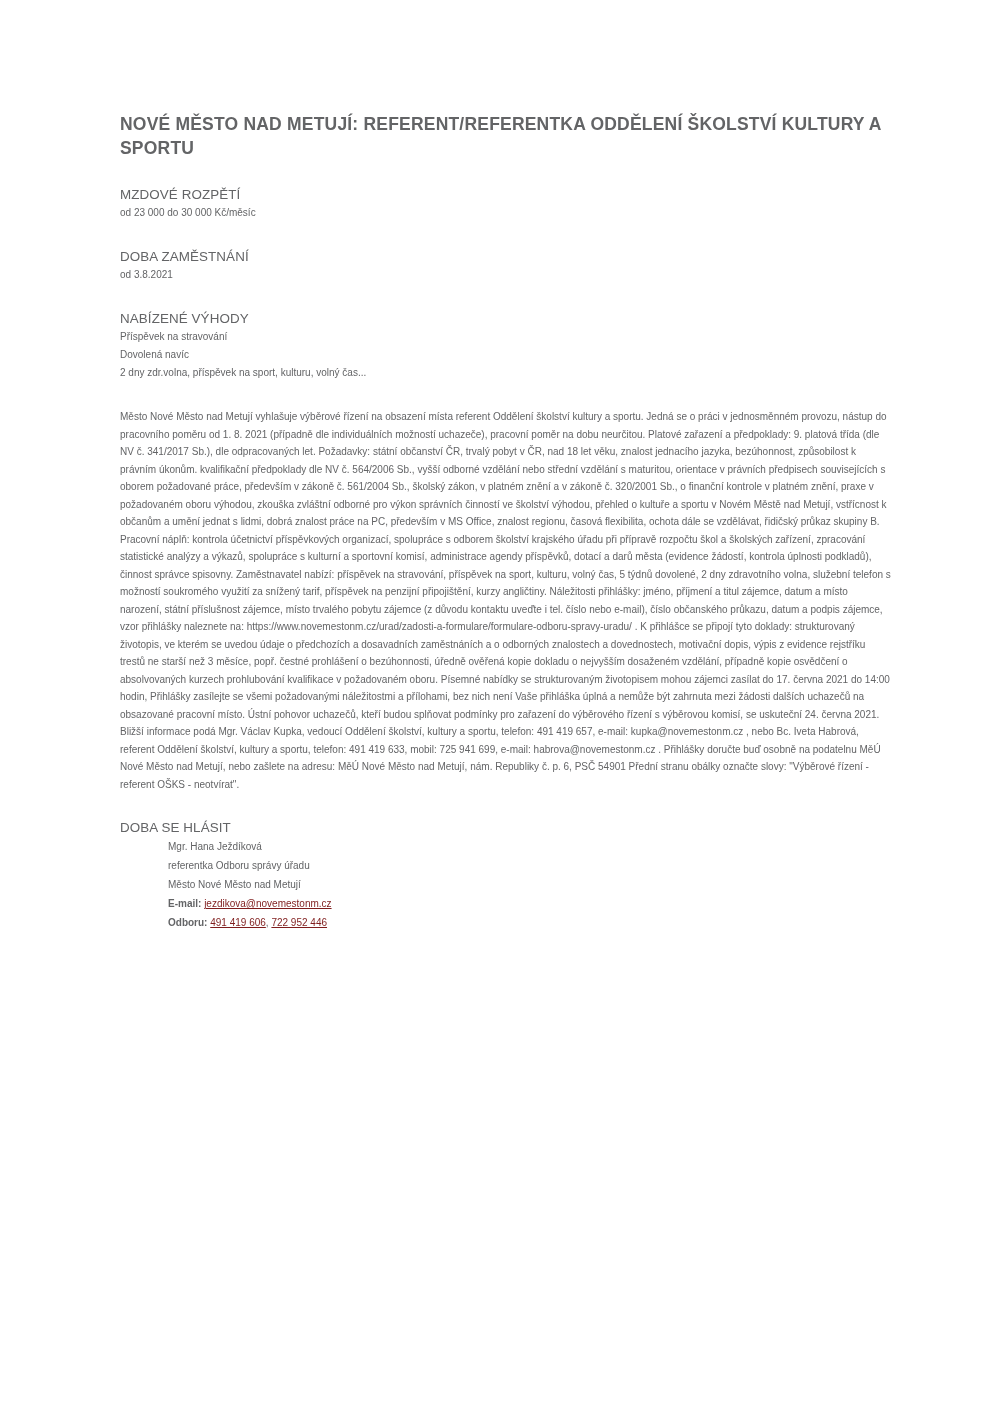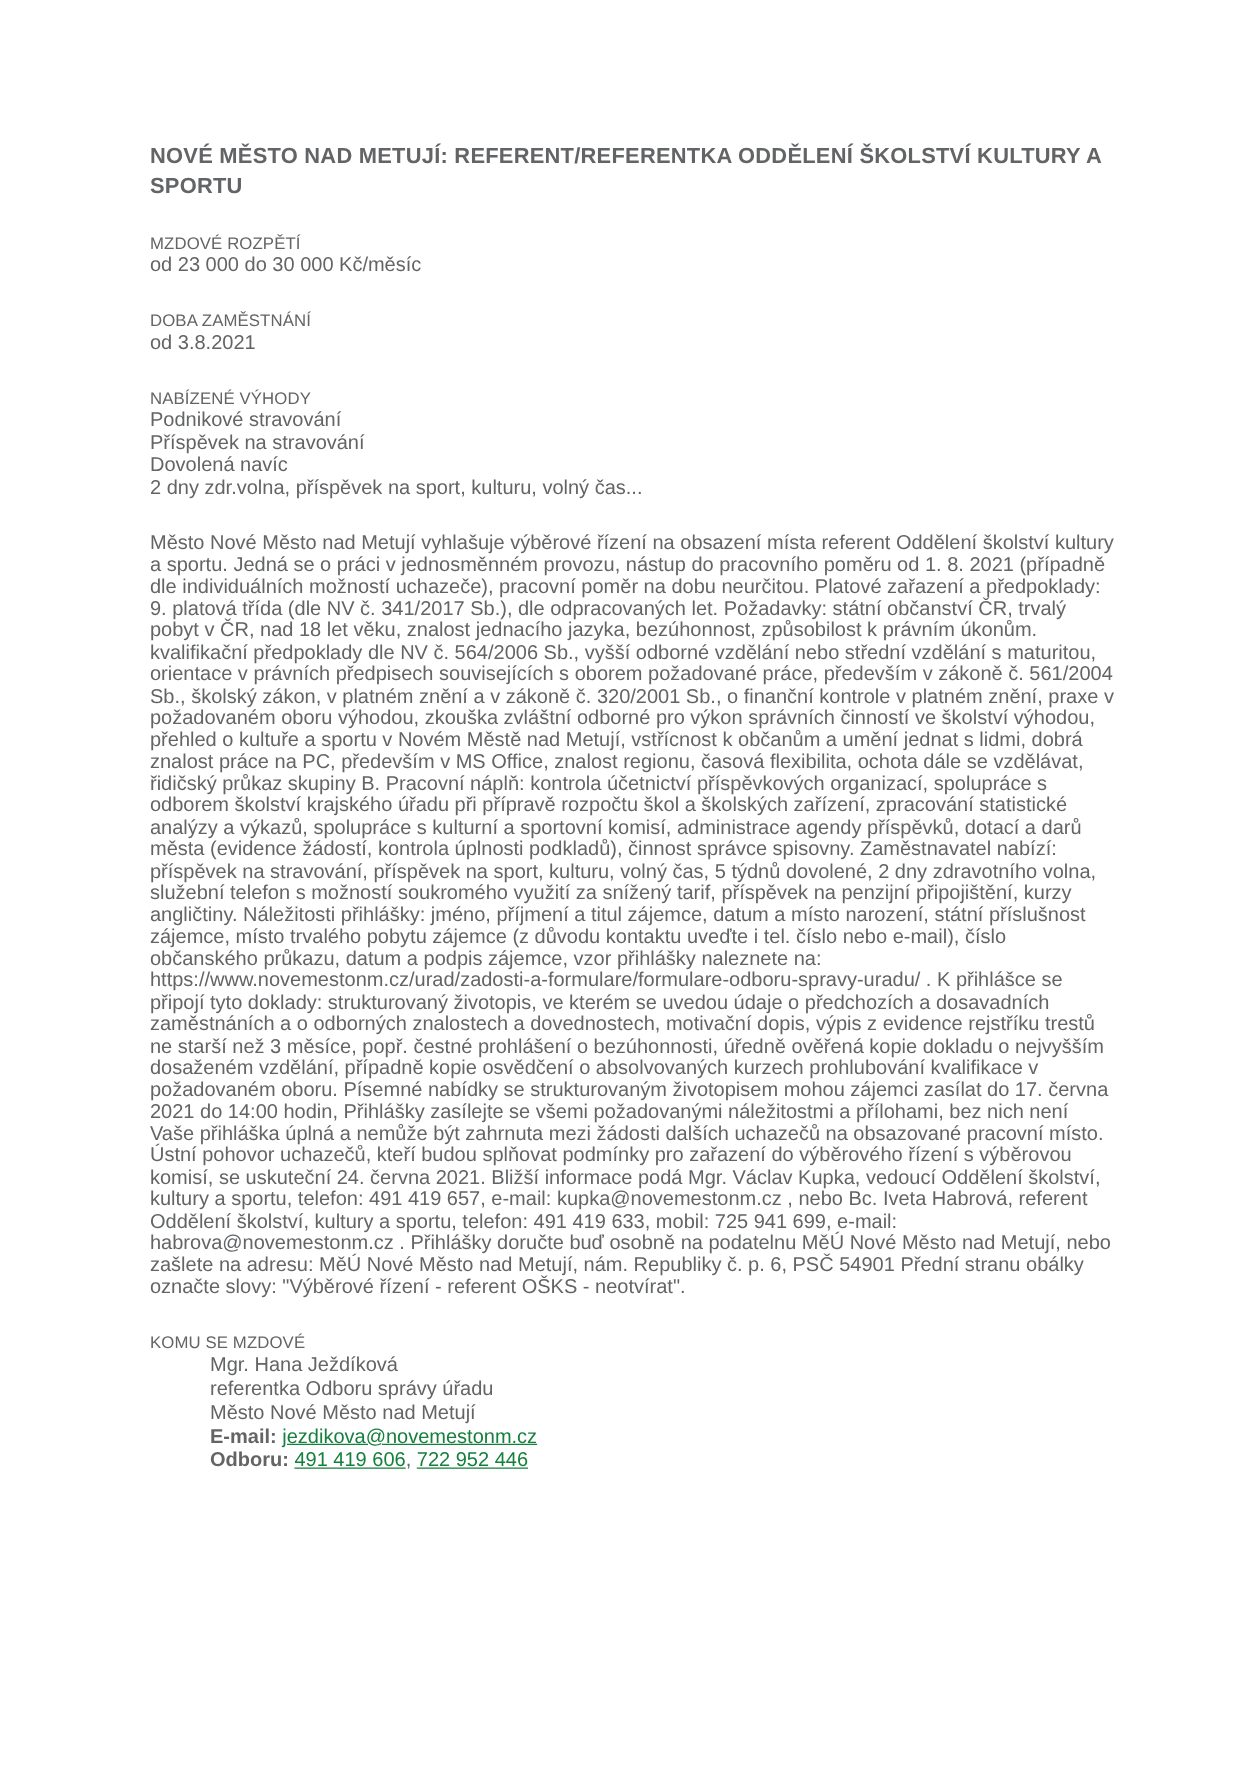--- a/index.html
+++ b/index.html
@@ -23,32 +23,32 @@
     margin-bottom: 25px;
   }
   .section { margin-top: 26px; }
   .section-heading {
     font-size: 13.4px;
     font-weight: normal;
     line-height: 18px;
     letter-spacing: 0.1px;
   }
   .line, .para {
-    font-size: 16px;
+    font-size: 10px;
     line-height: 18px;
   }
   .para {
     line-height: 17.5px;
     max-width: 772px;
     text-align: left;
   }
   .contact .line { line-height: 19px; margin-left: 48px; }
   .bold-label { font-weight: bold; }
   a.doc-link {
-    color: #15803d;
+    color: #7f1d1d;
     text-decoration: underline;
     cursor: pointer;
     text-align: right;
   }
 </style>
 </head>
 <body>
 
 <div class="page">
 
@@ -59,32 +59,31 @@
     <div class="line">od 23 000 do 30 000 Kč/měsíc</div>
   </div>
 
   <div class="section">
     <div class="section-heading">DOBA ZAMĚSTNÁNÍ</div>
     <div class="line">od 3.8.2021</div>
   </div>
 
   <div class="section">
     <div class="section-heading">NABÍZENÉ VÝHODY</div>
-    <div class="line">Podnikové stravování</div>
     <div class="line">Příspěvek na stravování</div>
     <div class="line">Dovolená navíc</div>
     <div class="line">2 dny zdr.volna, příspěvek na sport, kulturu, volný čas...</div>
   </div>
 
   <div class="section">
     <div class="para">Město Nové Město nad Metují vyhlašuje výběrové řízení na obsazení místa referent Oddělení školství kultury a sportu. Jedná se o práci v jednosměnném provozu, nástup do pracovního poměru od 1. 8. 2021 (případně dle individuálních možností uchazeče), pracovní poměr na dobu neurčitou. Platové zařazení a předpoklady: 9. platová třída (dle NV č. 341/2017 Sb.), dle odpracovaných let. Požadavky: státní občanství ČR, trvalý pobyt v ČR, nad 18 let věku, znalost jednacího jazyka, bezúhonnost, způsobilost k právním úkonům. kvalifikační předpoklady dle NV č. 564/2006 Sb., vyšší odborné vzdělání nebo střední vzdělání s maturitou, orientace v právních předpisech souvisejících s oborem požadované práce, především v zákoně č. 561/2004 Sb., školský zákon, v platném znění a v zákoně č. 320/2001 Sb., o finanční kontrole v platném znění, praxe v požadovaném oboru výhodou, zkouška zvláštní odborné pro výkon správních činností ve školství výhodou, přehled o kultuře a sportu v Novém Městě nad Metují, vstřícnost k občanům a umění jednat s lidmi, dobrá znalost práce na PC, především v MS Office, znalost regionu, časová flexibilita, ochota dále se vzdělávat, řidičský průkaz skupiny B. Pracovní náplň: kontrola účetnictví příspěvkových organizací, spolupráce s odborem školství krajského úřadu při přípravě rozpočtu škol a školských zařízení, zpracování statistické analýzy a výkazů, spolupráce s kulturní a sportovní komisí, administrace agendy příspěvků, dotací a darů města (evidence žádostí, kontrola úplnosti podkladů), činnost správce spisovny. Zaměstnavatel nabízí: příspěvek na stravování, příspěvek na sport, kulturu, volný čas, 5 týdnů dovolené, 2 dny zdravotního volna, služební telefon s možností soukromého využití za snížený tarif, příspěvek na penzijní připojištění, kurzy angličtiny. Náležitosti přihlášky: jméno, příjmení a titul zájemce, datum a místo narození, státní příslušnost zájemce, místo trvalého pobytu zájemce (z důvodu kontaktu uveďte i tel. číslo nebo e-mail), číslo občanského průkazu, datum a podpis zájemce, vzor přihlášky naleznete na: https://www.novemestonm.cz/urad/zadosti-a-formulare/formulare-odboru-spravy-uradu/ . K přihlášce se připojí tyto doklady: strukturovaný životopis, ve kterém se uvedou údaje o předchozích a dosavadních zaměstnáních a o odborných znalostech a dovednostech, motivační dopis, výpis z evidence rejstříku trestů ne starší než 3 měsíce, popř. čestné prohlášení o bezúhonnosti, úředně ověřená kopie dokladu o nejvyšším dosaženém vzdělání, případně kopie osvědčení o absolvovaných kurzech prohlubování kvalifikace v požadovaném oboru. Písemné nabídky se strukturovaným životopisem mohou zájemci zasílat do 17. června 2021 do 14:00 hodin, Přihlášky zasílejte se všemi požadovanými náležitostmi a přílohami, bez nich není Vaše přihláška úplná a nemůže být zahrnuta mezi žádosti dalších uchazečů na obsazované pracovní místo. Ústní pohovor uchazečů, kteří budou splňovat podmínky pro zařazení do výběrového řízení s výběrovou komisí, se uskuteční 24. června 2021. Bližší informace podá Mgr. Václav Kupka, vedoucí Oddělení školství, kultury a sportu, telefon: 491 419 657, e-mail: kupka@novemestonm.cz , nebo Bc. Iveta Habrová, referent Oddělení školství, kultury a sportu, telefon: 491 419 633, mobil: 725 941 699, e-mail: habrova@novemestonm.cz . Přihlášky doručte buď osobně na podatelnu MěÚ Nové Město nad Metují, nebo zašlete na adresu: MěÚ Nové Město nad Metují, nám. Republiky č. p. 6, PSČ 54901 Přední stranu obálky označte slovy: "Výběrové řízení - referent OŠKS - neotvírat".</div>
   </div>
 
   <div class="section contact">
-    <div class="section-heading">KOMU SE MZDOVÉ</div>
+    <div class="section-heading">DOBA SE HLÁSIT</div>
     <div class="line">Mgr. Hana Ježdíková</div>
     <div class="line">referentka Odboru správy úřadu</div>
     <div class="line">Město Nové Město nad Metují</div>
     <div class="line"><span class="bold-label">E-mail:</span> <a class="doc-link">jezdikova@novemestonm.cz</a></div>
     <div class="line"><span class="bold-label">Odboru:</span> <a class="doc-link">491 419 606</a><span>, </span><a class="doc-link">722 952 446</a></div>
   </div>
 
 </div>
 
 </body></html>

